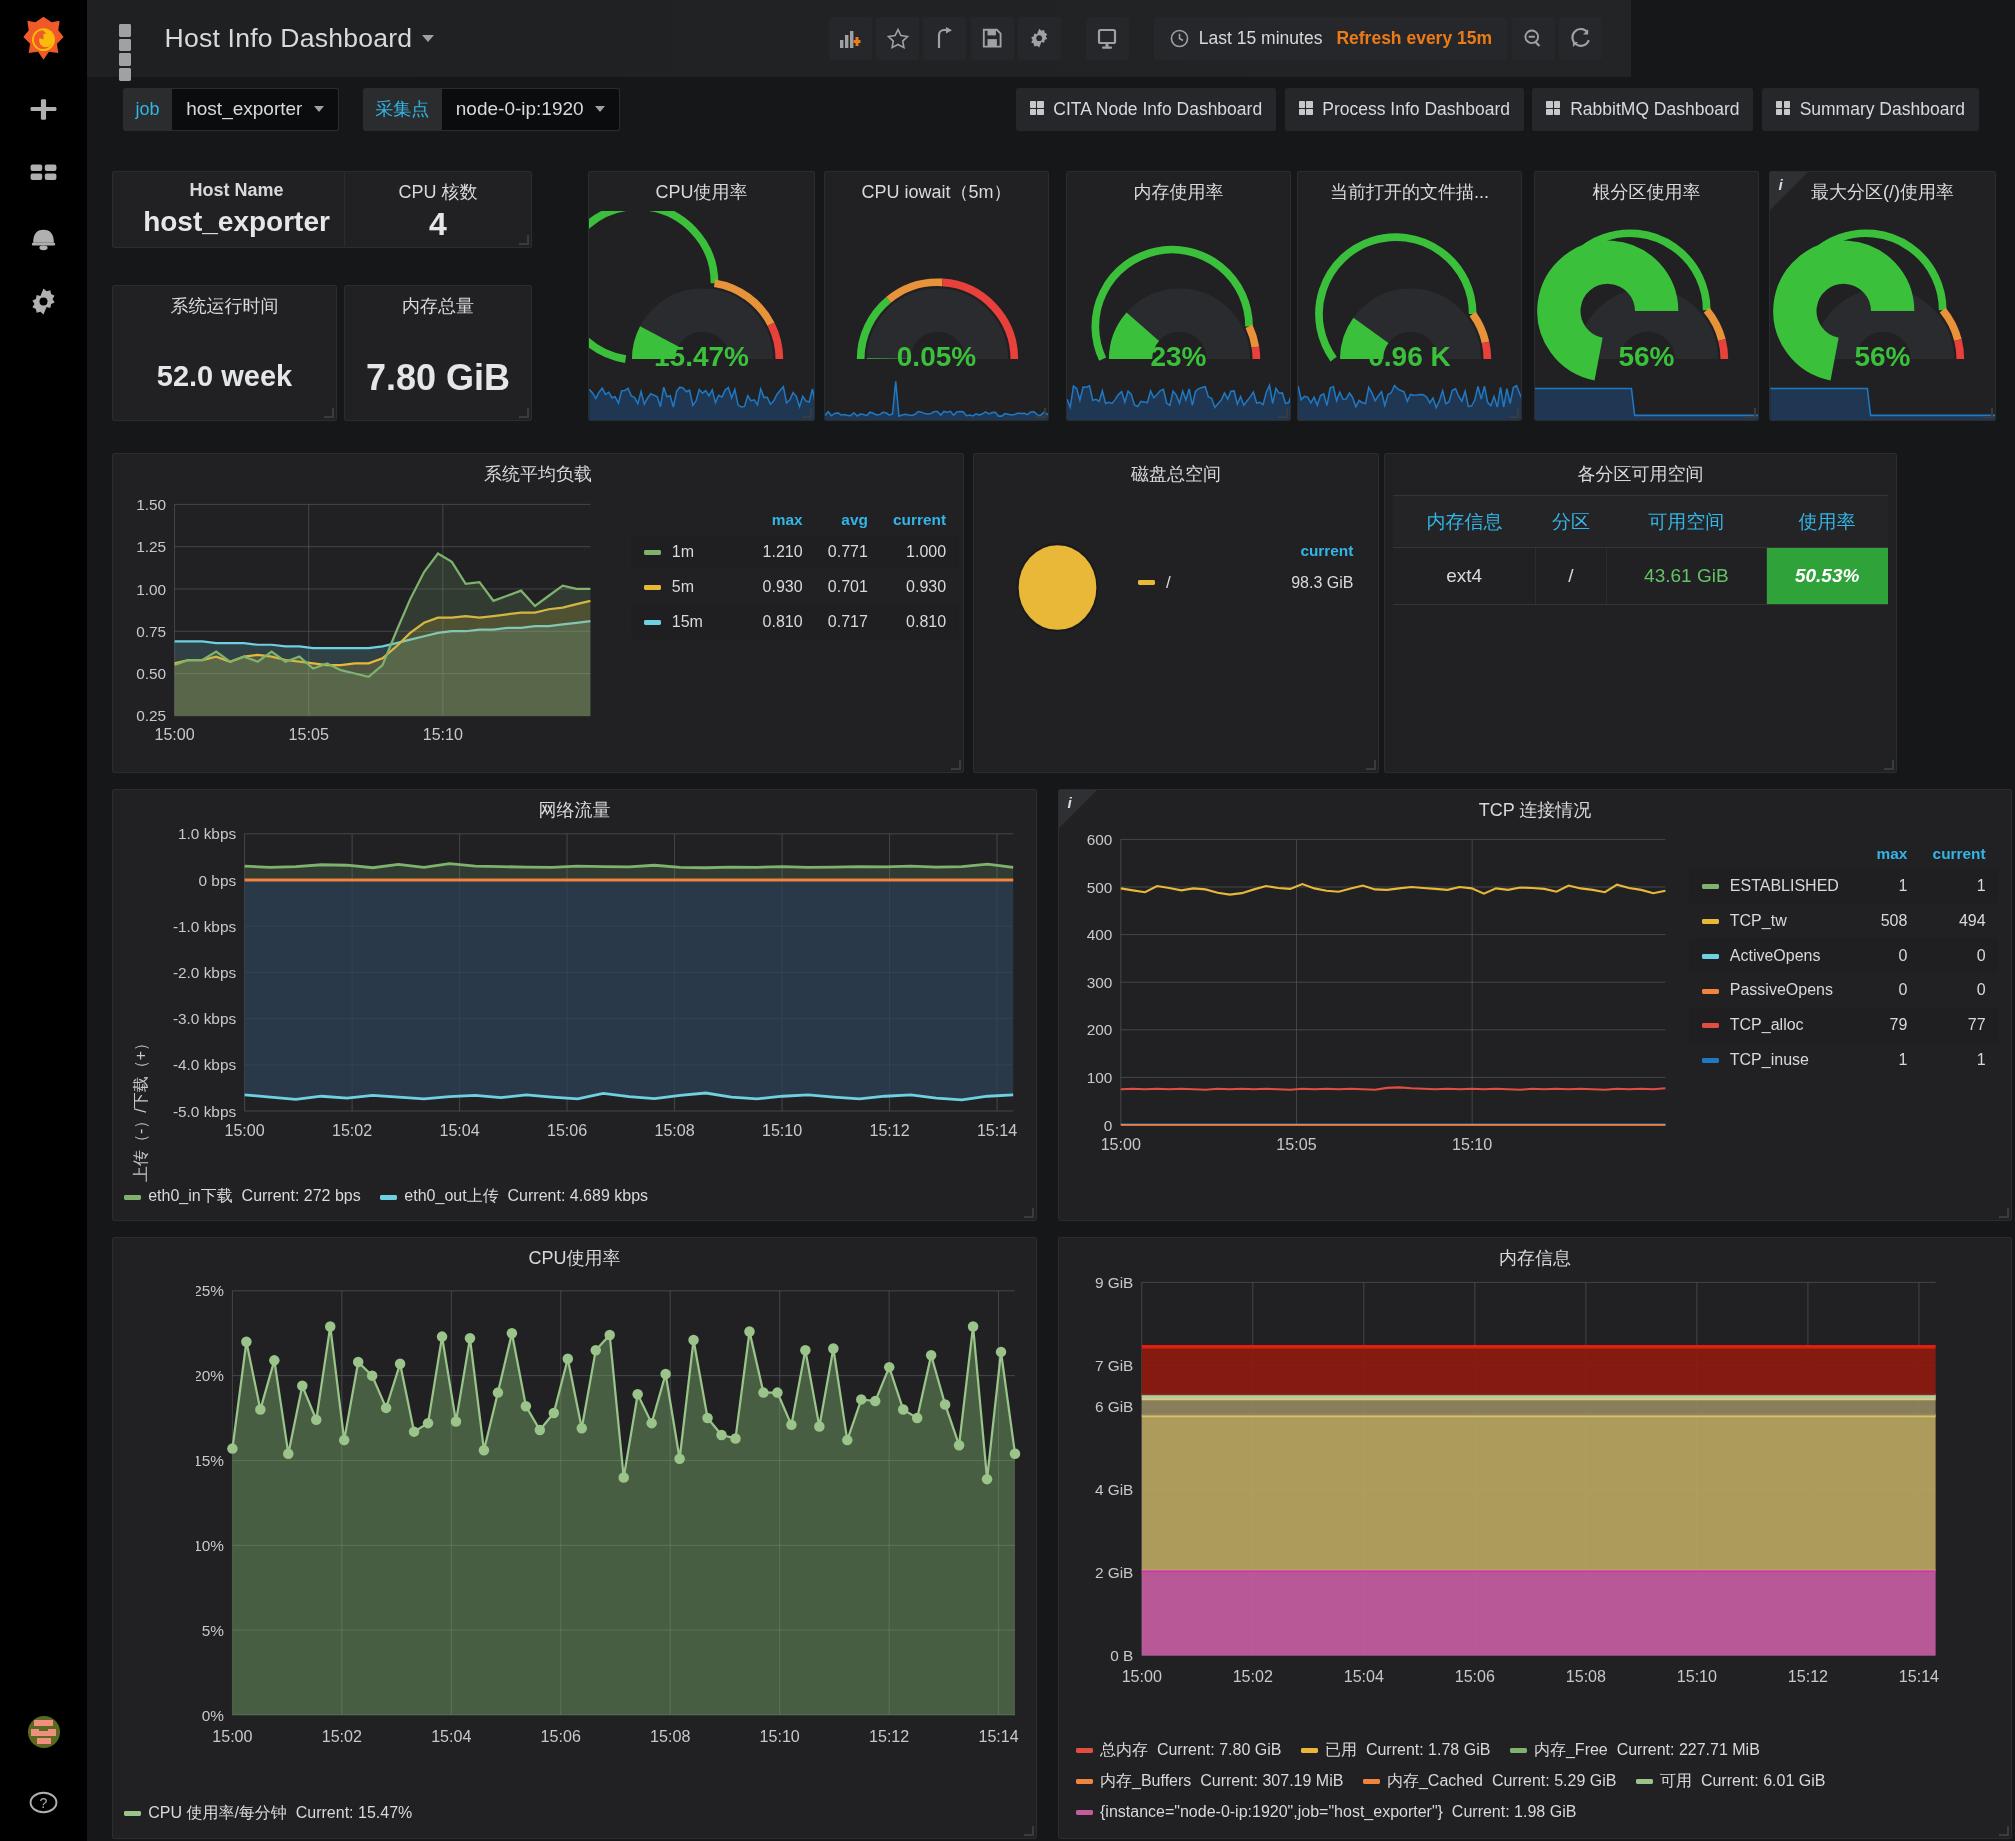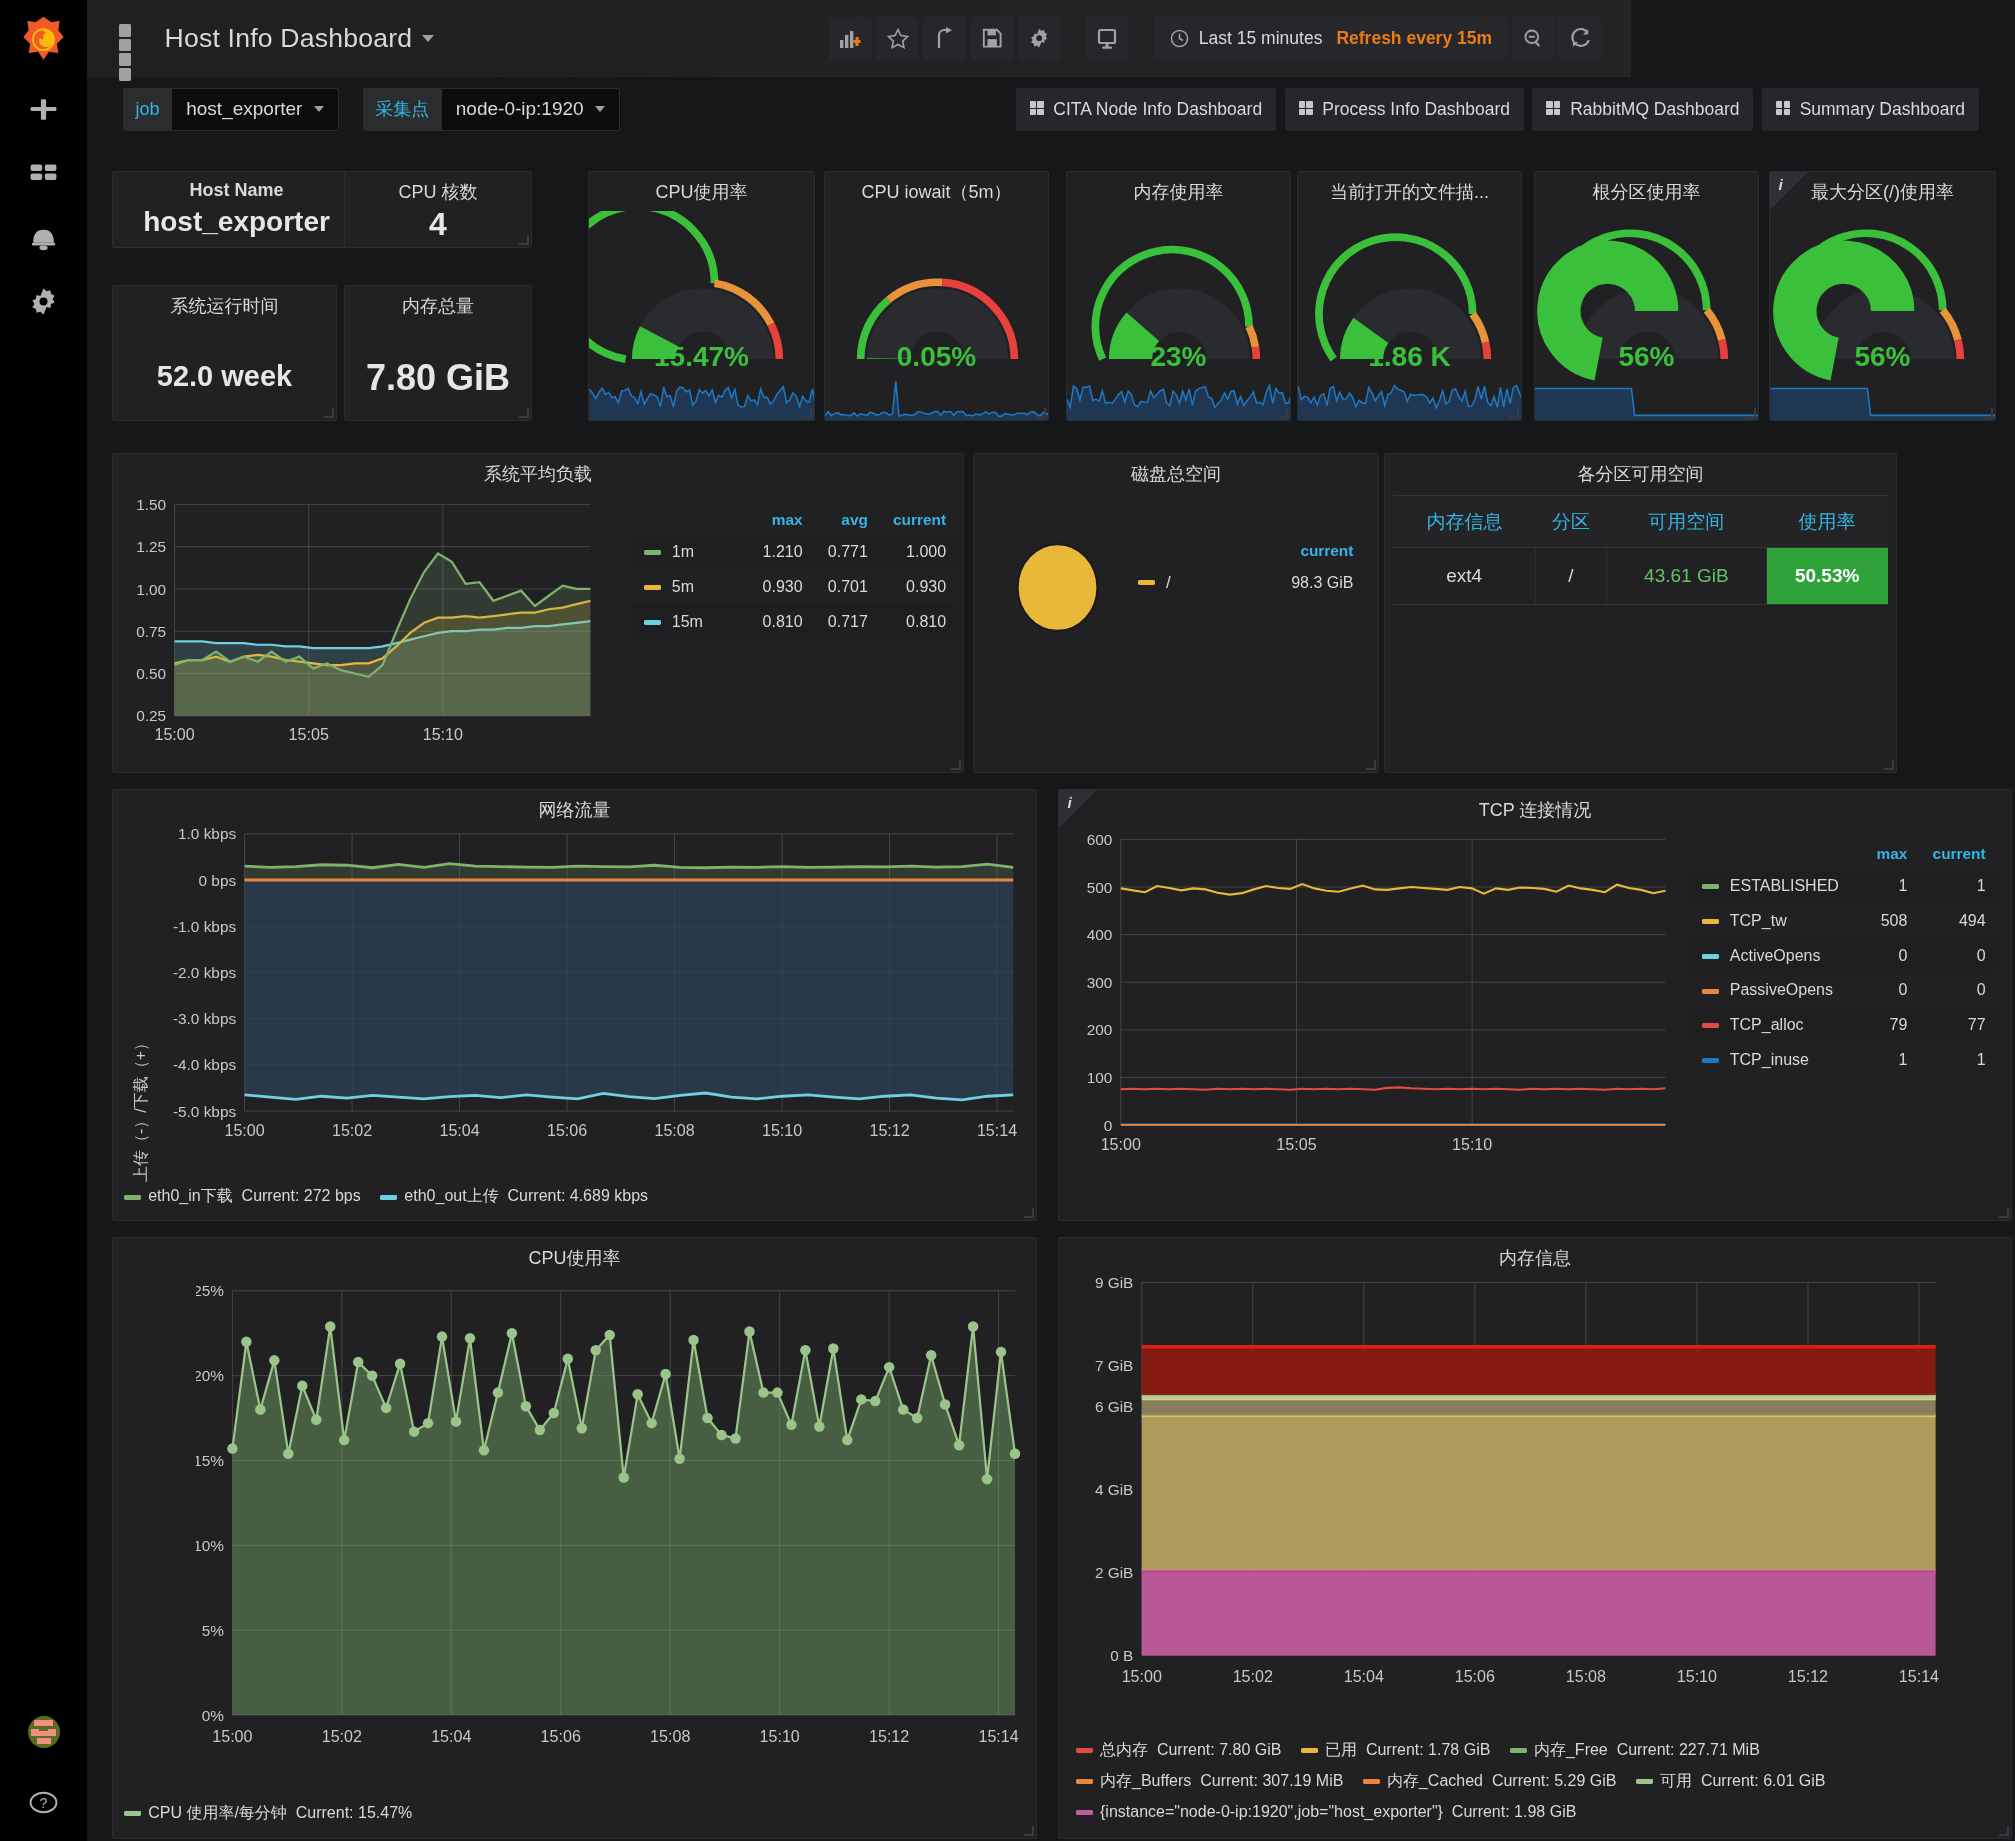--- a/index.html
+++ b/index.html
@@ -422,21 +422,21 @@
         <path d="M 51 212 A 110 110 0 1 1 249.99186938124421 147.34362224782797" stroke="#3bc03b" stroke-width="11" fill="none"></path>
         <path d="M 249.99186938124421 147.34362224782797 A 110 110 0 0 1 268.3508438132622 188.00424344638034" stroke="#e8933a" stroke-width="11" fill="none"></path>
         <path d="M 268.3508438132622 188.00424344638034 A 110 110 0 0 1 271 212" stroke="#e8403a" stroke-width="11" fill="none"></path>
         <path d="M 91 212 A 70 70 0 1 1 231 212" stroke="#2a2b2e" stroke-width="62" fill="none"></path>
         <path d="M 91 212 A 70 70 0 0 1 104.36881039375368 170.85503233952687" stroke="#3bc03b" stroke-width="62" fill="none"></path>
         <g>
           <path d="M0.0 250.4 L4.6 270.2 L9.2 265.3 L13.8 266.4 L18.4 274.6 L23.0 266.5 L27.6 277.9 L32.2 264.1 L36.8 261.6 L41.4 278.5 L46.0 253.5 L50.6 251.2 L55.2 271.7 L59.8 259.3 L64.4 269.3 L69.0 269.2 L73.6 260.4 L78.2 266.9 L82.8 280.1 L87.4 271.0 L92.0 274.4 L96.6 275.6 L101.2 252.4 L105.8 260.4 L110.4 271.7 L115.0 264.5 L119.6 258.7 L124.2 278.4 L128.8 262.6 L133.4 260.2 L138.0 249.8 L142.6 254.6 L147.2 256.9 L151.8 258.7 L156.4 272.5 L161.0 262.5 L165.6 263.8 L170.2 263.3 L174.8 262.6 L179.4 263.0 L184.0 266.1 L188.6 274.7 L193.2 267.6 L197.8 281.5 L202.4 271.6 L207.0 257.4 L211.6 275.9 L216.2 272.9 L220.8 256.7 L225.4 254.5 L230.0 265.2 L234.6 272.3 L239.2 258.0 L243.8 279.7 L248.4 279.2 L253.0 270.5 L257.6 251.1 L262.2 269.2 L266.8 250.6 L271.4 273.9 L276.0 278.9 L280.6 265.4 L285.2 280.7 L289.8 252.3 L294.4 280.7 L299.0 254.2 L303.6 275.8 L308.2 252.7 L312.8 249.9 L317.4 261.6 L322.0 272.6 L 322 354 L 0 354 Z" fill="#1f3b5c" opacity="0.85"></path>
           <path d="M0.0 250.4 L4.6 270.2 L9.2 265.3 L13.8 266.4 L18.4 274.6 L23.0 266.5 L27.6 277.9 L32.2 264.1 L36.8 261.6 L41.4 278.5 L46.0 253.5 L50.6 251.2 L55.2 271.7 L59.8 259.3 L64.4 269.3 L69.0 269.2 L73.6 260.4 L78.2 266.9 L82.8 280.1 L87.4 271.0 L92.0 274.4 L96.6 275.6 L101.2 252.4 L105.8 260.4 L110.4 271.7 L115.0 264.5 L119.6 258.7 L124.2 278.4 L128.8 262.6 L133.4 260.2 L138.0 249.8 L142.6 254.6 L147.2 256.9 L151.8 258.7 L156.4 272.5 L161.0 262.5 L165.6 263.8 L170.2 263.3 L174.8 262.6 L179.4 263.0 L184.0 266.1 L188.6 274.7 L193.2 267.6 L197.8 281.5 L202.4 271.6 L207.0 257.4 L211.6 275.9 L216.2 272.9 L220.8 256.7 L225.4 254.5 L230.0 265.2 L234.6 272.3 L239.2 258.0 L243.8 279.7 L248.4 279.2 L253.0 270.5 L257.6 251.1 L262.2 269.2 L266.8 250.6 L271.4 273.9 L276.0 278.9 L280.6 265.4 L285.2 280.7 L289.8 252.3 L294.4 280.7 L299.0 254.2 L303.6 275.8 L308.2 252.7 L312.8 249.9 L317.4 261.6 L322.0 272.6 " stroke="#1f78c1" stroke-width="2.2" fill="none"></path>
         </g>
       </svg>
-      <div class="gauge-val" style="top: 169px;">1.86 K</div>
+      <div class="gauge-val" style="top: 169px;">0.96 K</div>
       <div class="corner"></div>
     </div>
     <div class="panel" style="left: 1534px; top: 171px; width: 225px; height: 250px;">
       <div class="panel-title">根分区使用率</div>
       <svg width="225" height="211" style="position: absolute; left: 0px; top: 39px;" viewBox="0 0 322 302">
         <path d="M 51 212 A 110 110 0 1 1 245.75645670533683 141.88336112764415" stroke="#3bc03b" stroke-width="11" fill="none"></path>
         <path d="M 245.75645670533683 141.88336112764415 A 110 110 0 0 1 267.5441477241494 184.644112411866" stroke="#e8933a" stroke-width="11" fill="none"></path>
         <path d="M 267.5441477241494 184.644112411866 A 110 110 0 0 1 271 212" stroke="#e8403a" stroke-width="11" fill="none"></path>
         <path d="M 91 212 A 70 70 0 1 1 231 212" stroke="#2a2b2e" stroke-width="62" fill="none"></path>
         <path d="M 91 212 A 70 70 0 1 1 174.11669202100074 143.23989244899178" stroke="#3bc03b" stroke-width="62" fill="none"></path>
@@ -558,21 +558,21 @@
             <th>分区</th>
             <th>可用空间</th>
             <th>使用率</th>
           </tr>
         </thead>
       <tbody id="ptable-body">
           <tr>
             <td>ext4</td>
             <td>/</td>
             <td style="color:#63c363">43.61 GiB</td>
-            <td style="background:#2fa23a;color:#fff;font-weight:bold;border-right:0;">50.53%</td>
+            <td style="background:#2fa23a;color:#fff;font-weight:bold;border-right:0;font-style:italic;">50.53%</td>
           </tr>
         </tbody>
     </table>
   </div>
   <div class="corner"></div>
 </div>
 
 <div class="panel" style="left:112px;top:789px;width:925px;height:432px;">
   <div class="panel-title">网络流量</div>
   <div class="vert-lbl" style="left:18px;top:392px;">上传（-）/下载（+）</div>

